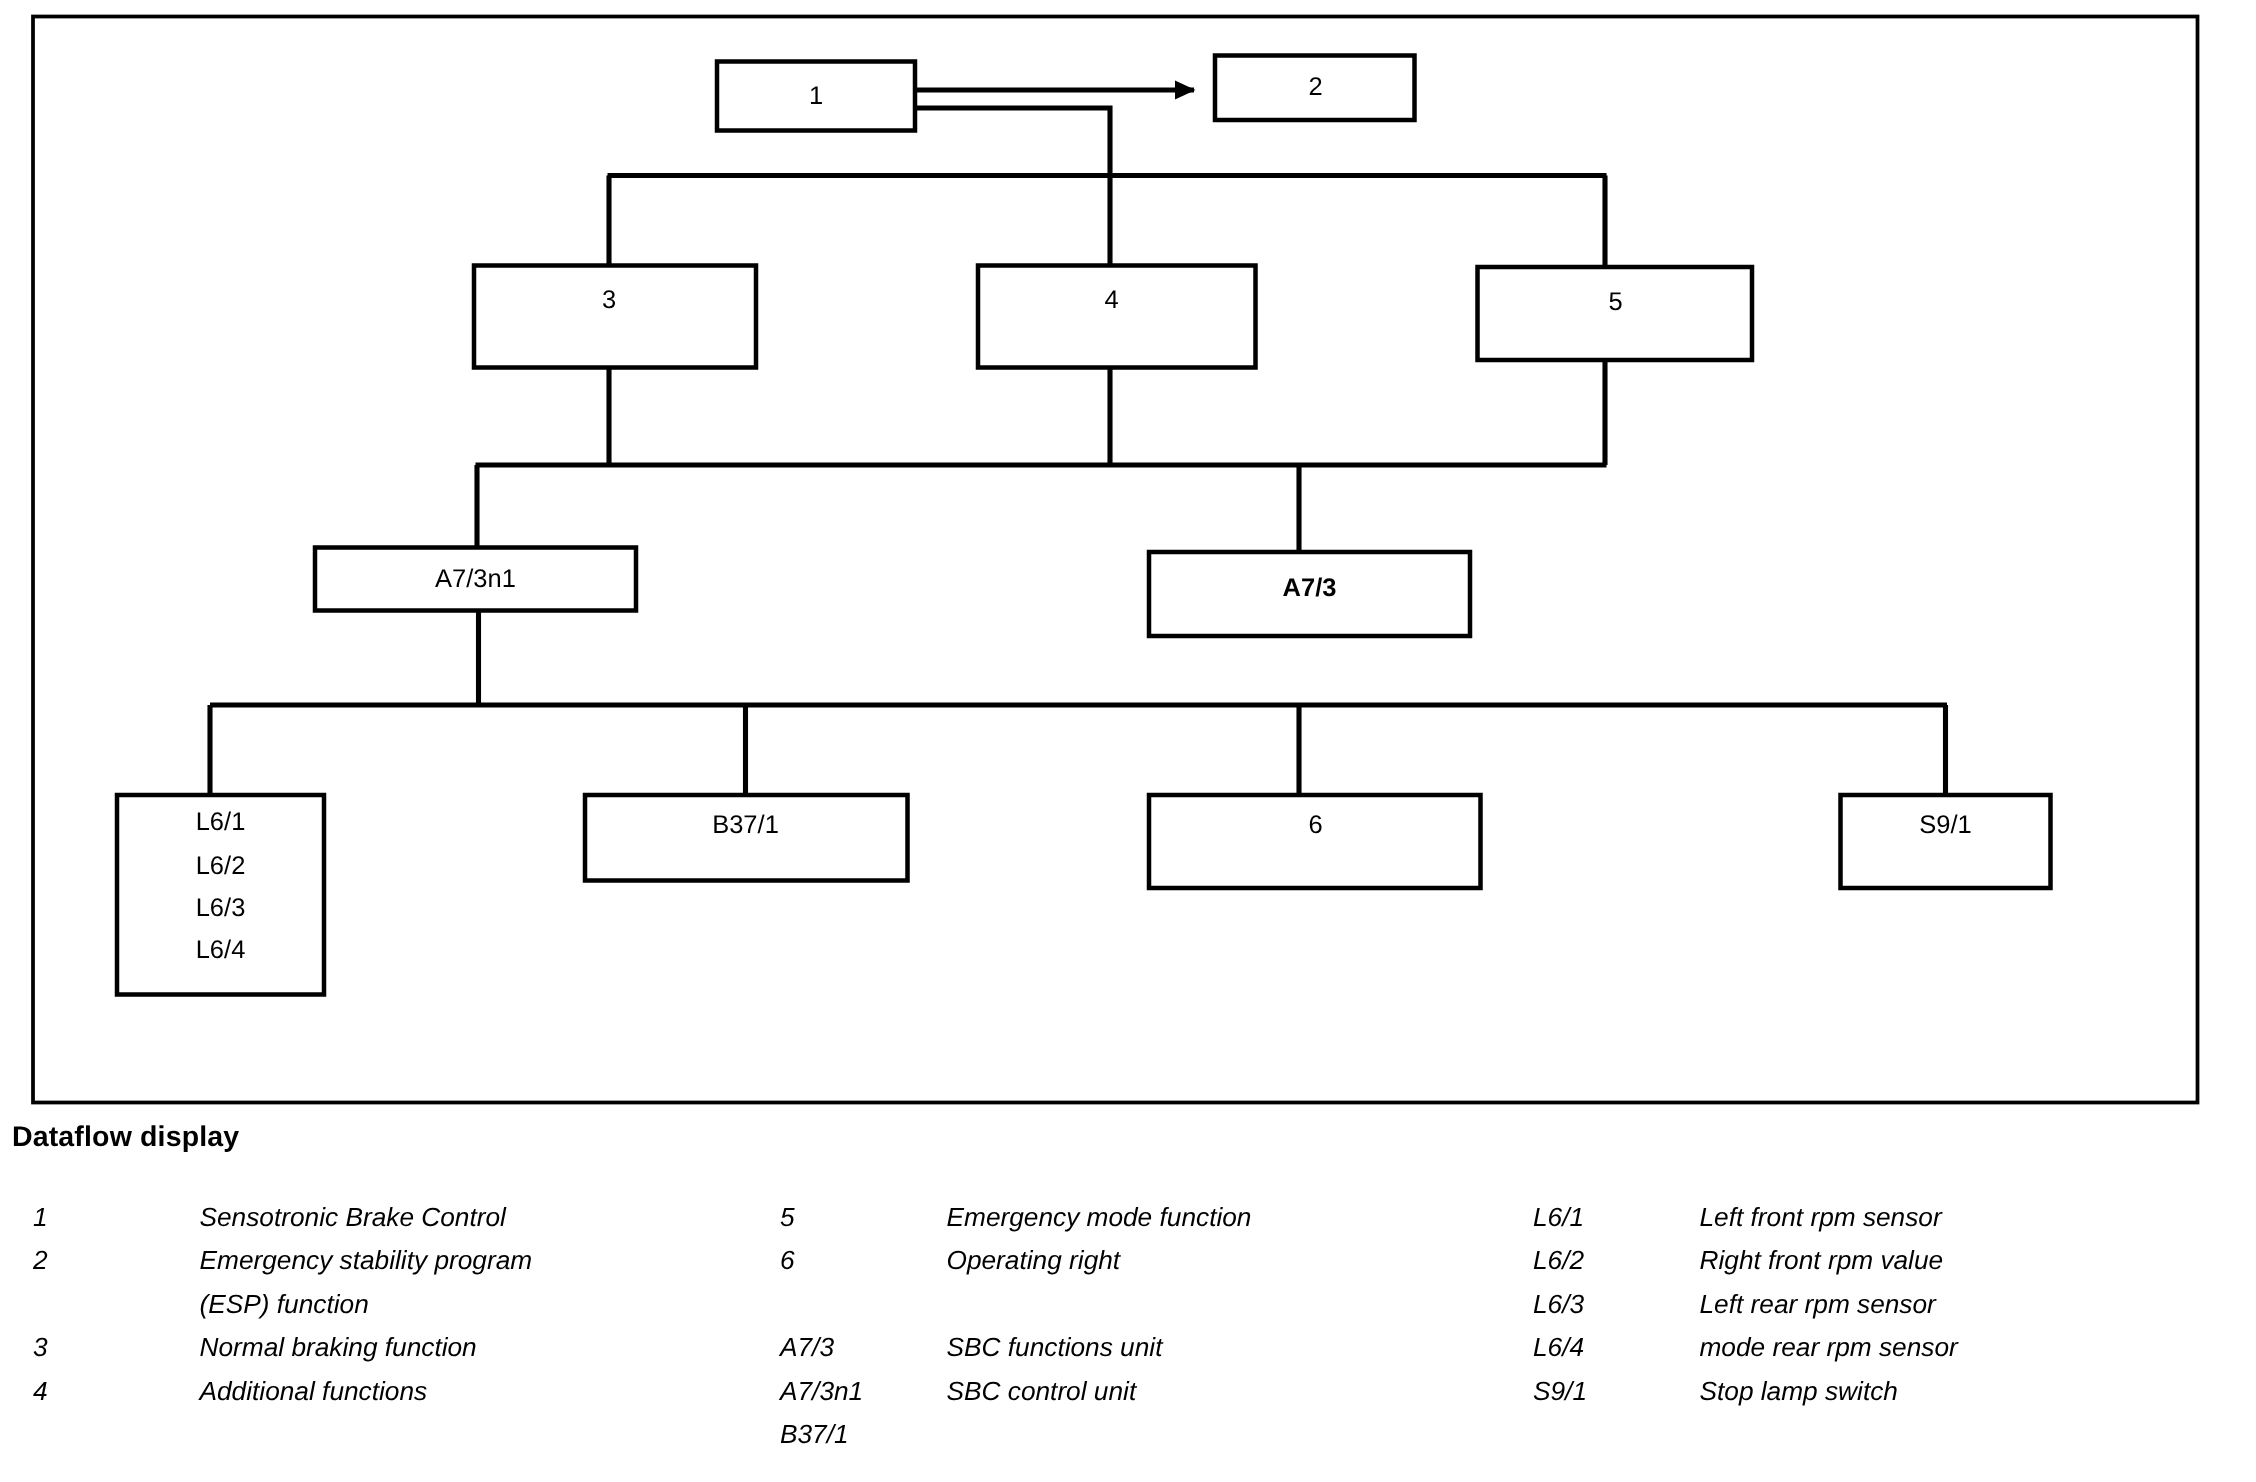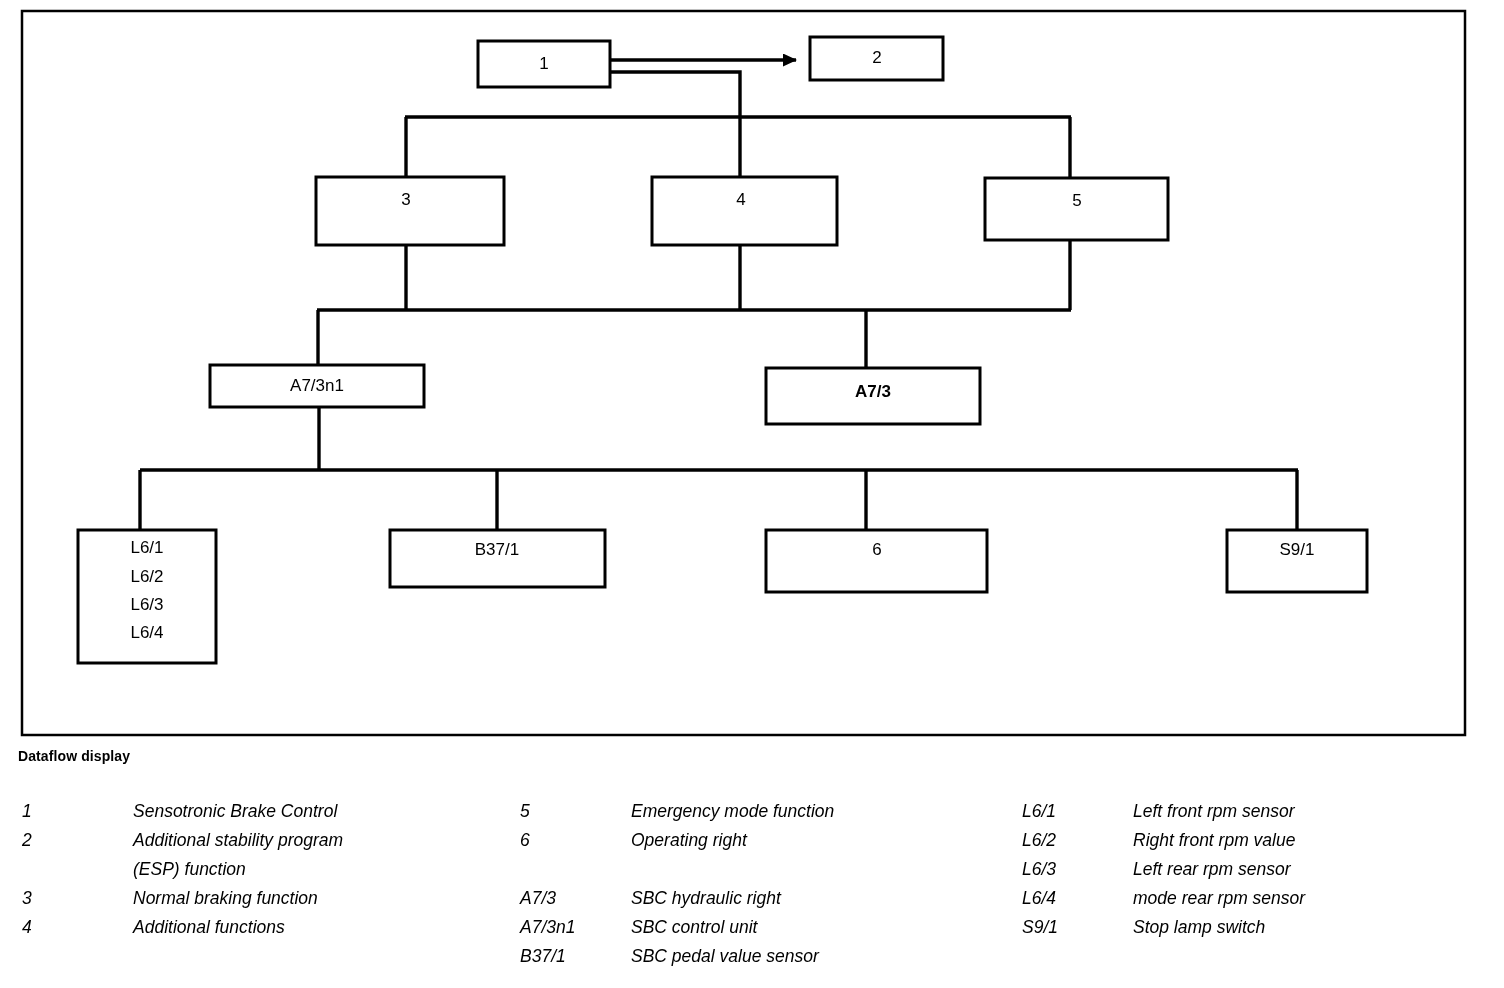--- a/index.html
+++ b/index.html
@@ -36,24 +36,24 @@
   #legend {
     position: absolute;
     left: 0;
     top: 745px;
     width: 1504px;
     height: 243px;
   }
 
   #legend-title {
     position: absolute;
-    left: 18px;
+    left: 8px;
     top: 3px;
     font-family: "Liberation Sans", sans-serif;
-    font-size: 14px;
+    font-size: 19px;
     font-weight: bold;
     letter-spacing: 0.1px;
   }
 
   .legend-col {
     position: absolute;
     top: 52px;
   }
   #legend-col-1 { left: 22px;  width: 480px; }
   #legend-col-2 { left: 520px; width: 480px; }
@@ -189,21 +189,21 @@
 <div id="legend">
   <div id="legend-title">Dataflow display</div>
 
   <div class="legend-col" id="legend-col-1">
     <div class="legend-row">
       <span class="legend-key">1</span>
       <span class="legend-desc">Sensotronic Brake Control</span>
     </div>
     <div class="legend-row">
       <span class="legend-key">2</span>
-      <span class="legend-desc">Additional stability program</span>
+      <span class="legend-desc">Emergency stability program</span>
     </div>
     <div class="legend-row cont">
       <span class="legend-key"></span>
       <span class="legend-desc">(ESP) function</span>
     </div>
     <div class="legend-row">
       <span class="legend-key">3</span>
       <span class="legend-desc">Normal braking function</span>
     </div>
     <div class="legend-row">
@@ -220,29 +220,28 @@
     <div class="legend-row">
       <span class="legend-key">6</span>
       <span class="legend-desc">Operating right</span>
     </div>
     <div class="legend-row spacer">
       <span class="legend-key"></span>
       <span class="legend-desc"></span>
     </div>
     <div class="legend-row">
       <span class="legend-key">A7/3</span>
-      <span class="legend-desc">SBC hydraulic right</span>
+      <span class="legend-desc">SBC functions unit</span>
     </div>
     <div class="legend-row">
       <span class="legend-key">A7/3n1</span>
       <span class="legend-desc">SBC control unit</span>
     </div>
     <div class="legend-row">
       <span class="legend-key">B37/1</span>
-      <span class="legend-desc">SBC pedal value sensor</span>
     </div>
   </div>
 
   <div class="legend-col" id="legend-col-3">
     <div class="legend-row">
       <span class="legend-key">L6/1</span>
       <span class="legend-desc">Left front rpm sensor</span>
     </div>
     <div class="legend-row">
       <span class="legend-key">L6/2</span>

